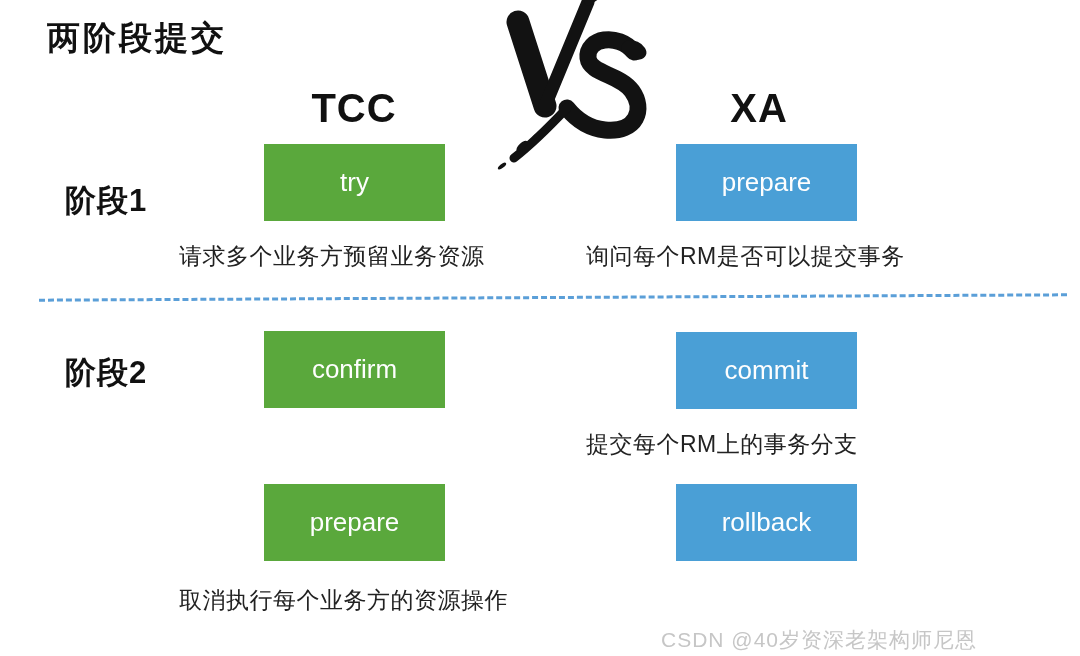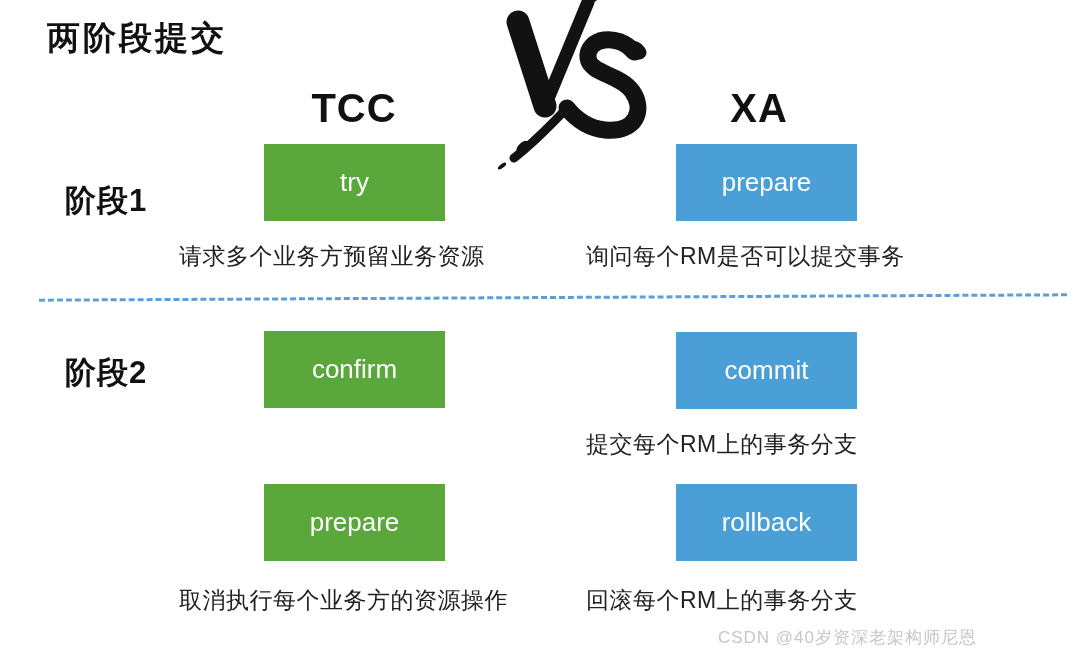--- a/index.html
+++ b/index.html
@@ -58,21 +58,21 @@
   .desc.row1 { top: 241px; }
   .desc.row2 { top: 429px; }
   .desc.row3 { top: 585px; }
   .divider {
     position: absolute; left: 28px; top: 296px; width: 1028px;
     border-top: 3px dashed var(--divider-blue, #5b9fd8);
     transform: rotate(-0.3deg);
   }
   .watermark {
     position: absolute; right: 10px; top: 626px;
-    font-size: 17px; color: #c6c6c6; letter-spacing: 1px;
+    font-size: 21px; color: #c6c6c6; letter-spacing: 1px;
   }
 </style>
 </head>
 <body>
 
 <div class="canvas">
 
   <div class="page-title">两阶段提交</div>
 
   <div class="col-header tcc">TCC</div>
@@ -110,17 +110,16 @@
 
   <div class="divider"></div>
 
   <div class="btn green confirm">confirm</div>
   <div class="btn blue commit">commit</div>
   <div class="desc right row2">提交每个RM上的事务分支</div>
 
   <div class="btn green cancel">prepare</div>
   <div class="btn blue rollback">rollback</div>
   <div class="desc left row3">取消执行每个业务方的资源操作</div>
-  <div class="desc right row3">回滚每个RM上的事务分支</div>
 
   <div class="watermark">CSDN @40岁资深老架构师尼恩</div>
 
 </div>
 
 </body></html>

